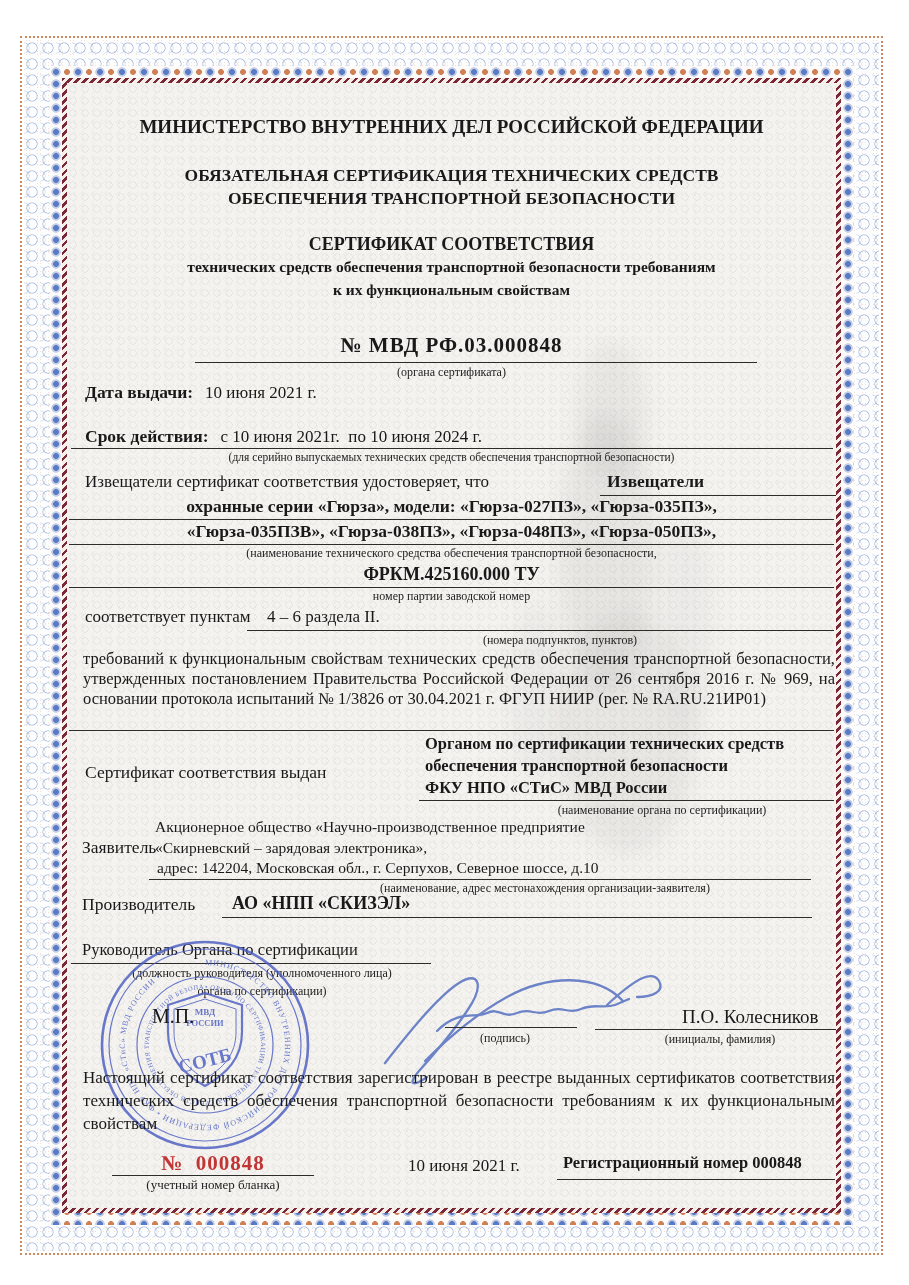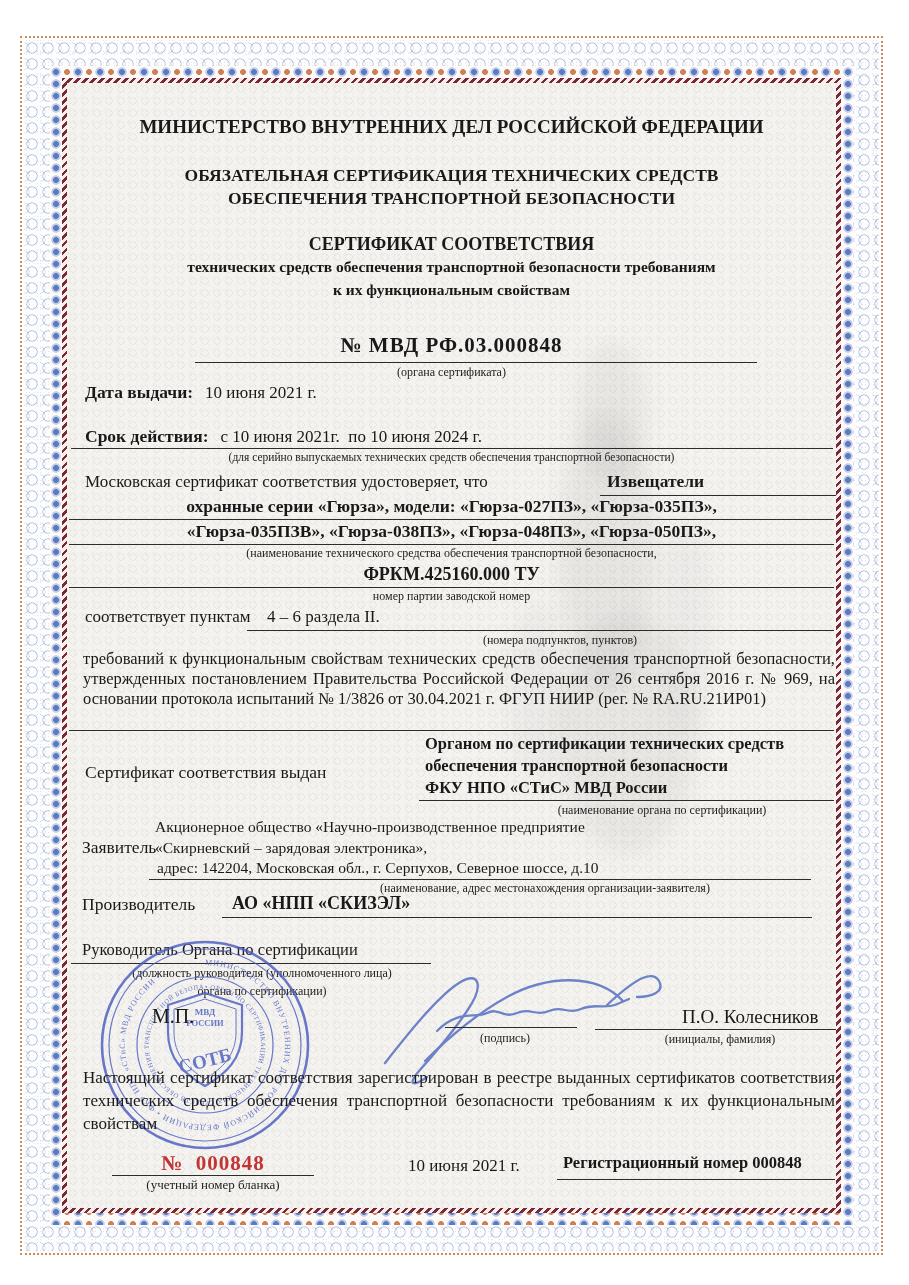--- a/index.html
+++ b/index.html
@@ -89,21 +89,21 @@
               <span class="lbl">Дата выдачи:</span>
               <span class="main" style="margin-left:8px;">10 июня 2021 г.</span>
             </div>
             <div class="t" style="left:18px;top:343px;">
               <span class="lbl">Срок действия:</span>
               <span class="main pre" style="margin-left:8px;">с 10 июня 2021г.  по 10 июня 2024 г.</span>
             </div>
             <div class="rule" style="left:4px;top:365px;width:762px;"></div>
             <div class="t cap ctr" style="left:0;top:368px;width:769px;font-size:11.5px;">(для серийно выпускаемых технических средств обеспечения транспортной безопасности)</div>
 
-            <div class="t main" style="left:18px;top:389px;">Московская сертификат соответствия удостоверяет, что</div>
+            <div class="t main" style="left:18px;top:389px;">Извещатели сертификат соответствия удостоверяет, что</div>
             <div class="t b" style="left:540px;top:388px;font-size:17.5px;">Извещатели</div>
             <div class="rule" style="left:533px;top:412px;width:236px;"></div>
             <div class="t b ctr" style="left:0;top:413px;width:769px;font-size:17.5px;">охранные серии «Гюрза», модели: «Гюрза-027ПЗ», «Гюрза-035ПЗ»,</div>
             <div class="rule" style="left:2px;top:436px;width:765px;"></div>
             <div class="t b ctr" style="left:0;top:438px;width:769px;font-size:17.5px;">«Гюрза-035ПЗВ», «Гюрза-038ПЗ», «Гюрза-048ПЗ», «Гюрза-050ПЗ»,</div>
             <div class="rule" style="left:2px;top:461px;width:765px;"></div>
             <div class="t cap ctr" style="left:0;top:464px;width:769px;">(наименование технического средства обеспечения транспортной безопасности,</div>
             <div class="t b ctr" style="left:0;top:481px;width:769px;font-size:18px;">ФРКМ.425160.000 ТУ</div>
             <div class="rule" style="left:2px;top:504px;width:765px;"></div>
             <div class="t cap ctr" style="left:0;top:507px;width:769px;">номер партии заводской номер</div>

